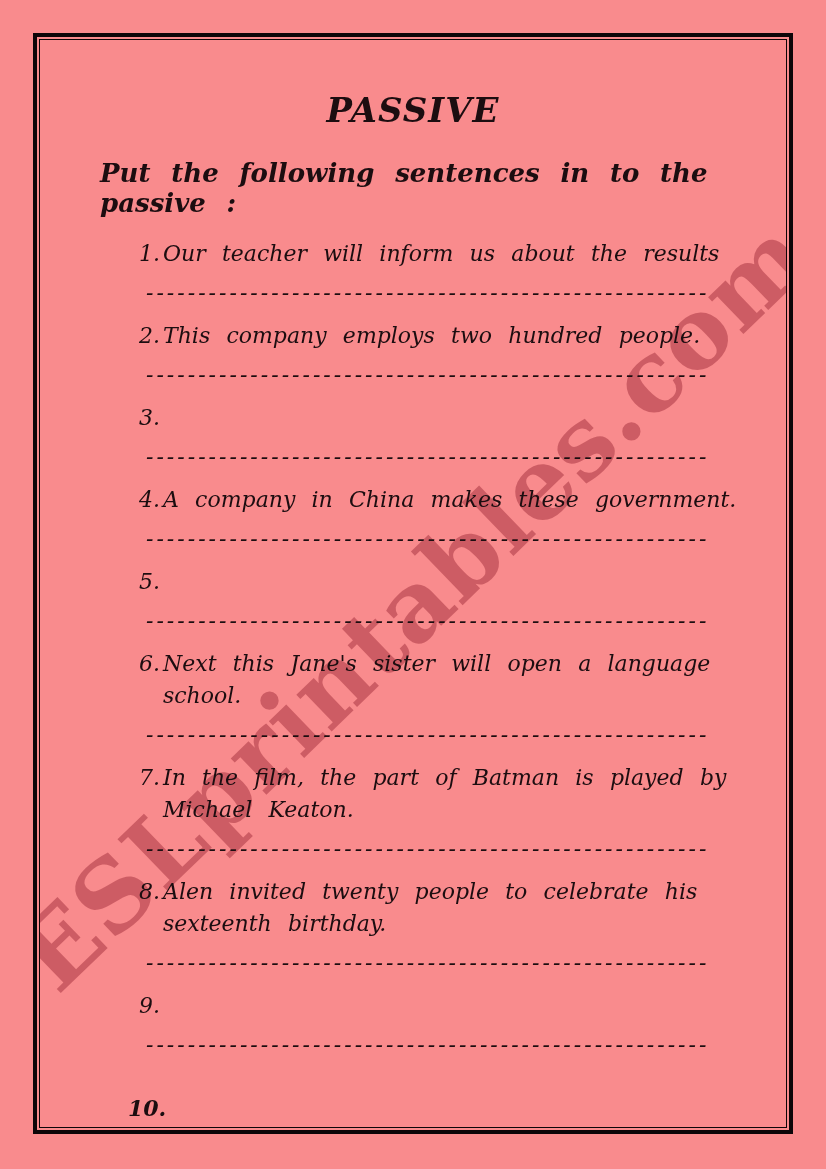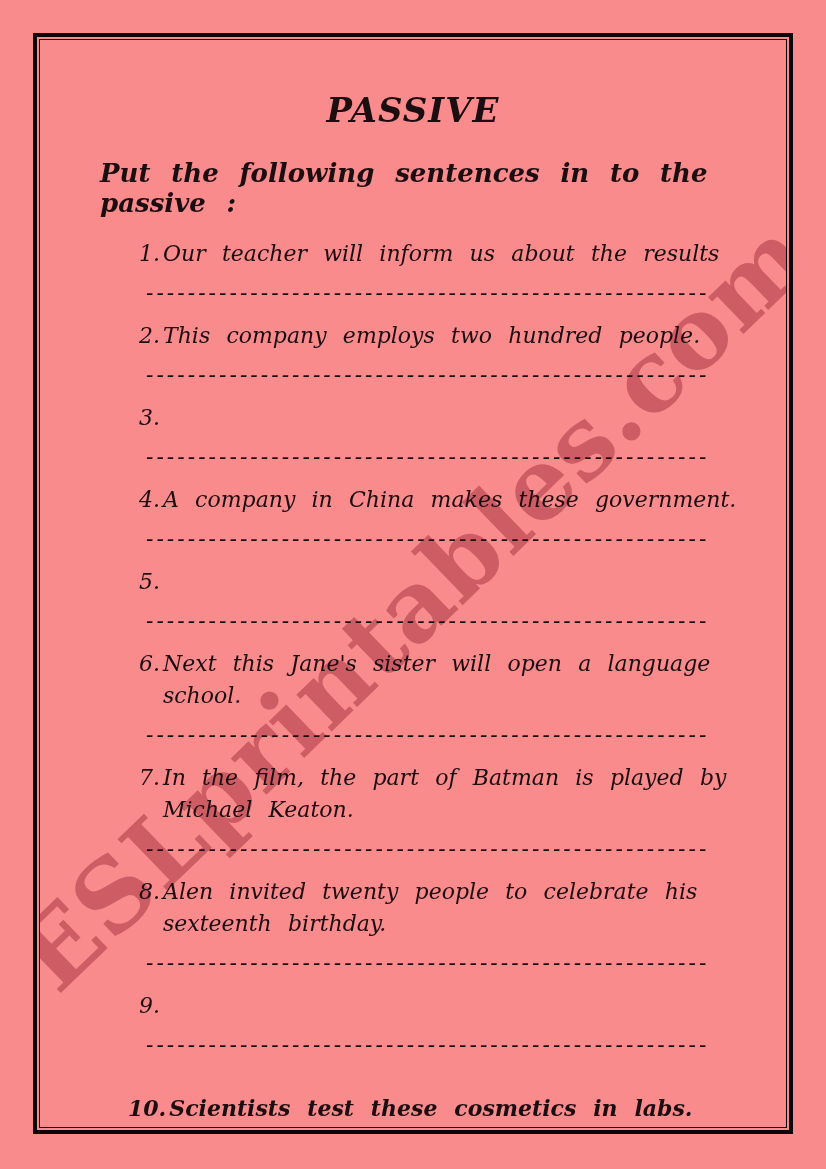--- a/index.html
+++ b/index.html
@@ -193,21 +193,20 @@
           <div class="item">
             <div class="sentence">
               <span class="num">9.</span>
             </div>
             <div class="answer-line">------------------------------------------------------</div>
           </div>
 
           <div class="item spacious">
             <div class="sentence">
               <span class="num">10.</span>
-              <span class="txt">Scientists test these cosmetics in labs.</span>
             </div>
 
           </div>
 
         </div>
       </div>
     </div>
   </div>
 </div>
 

